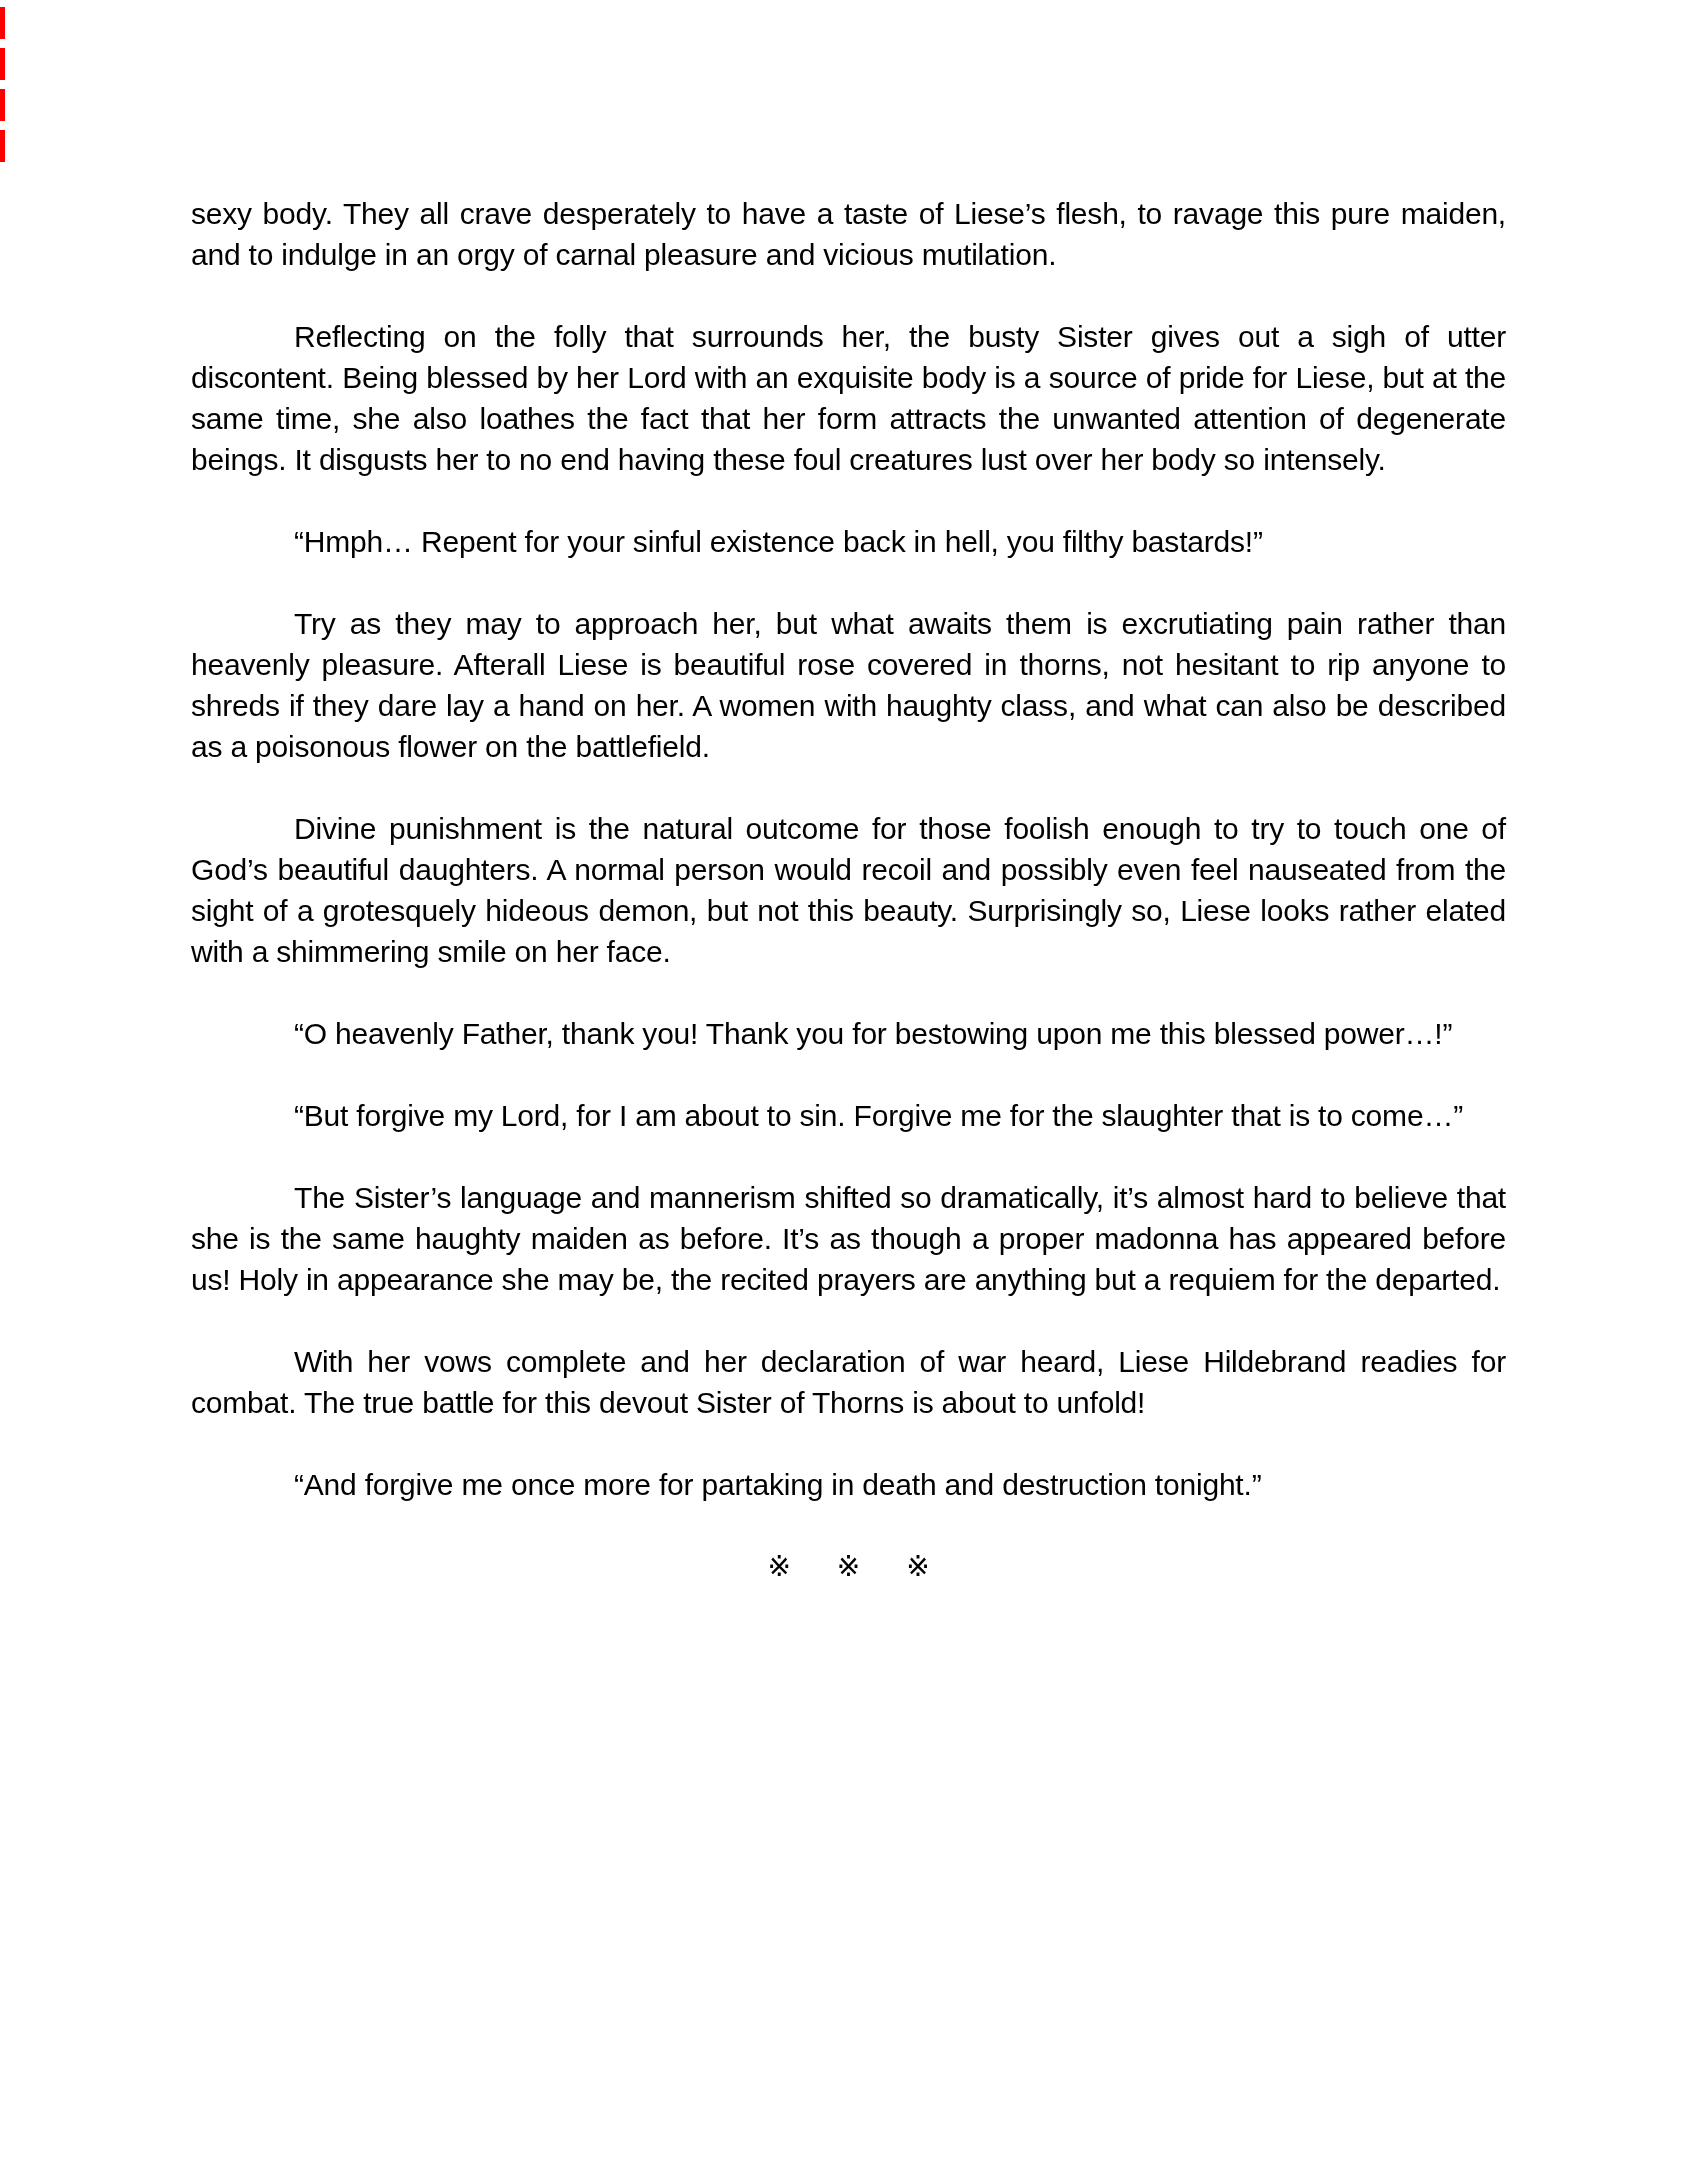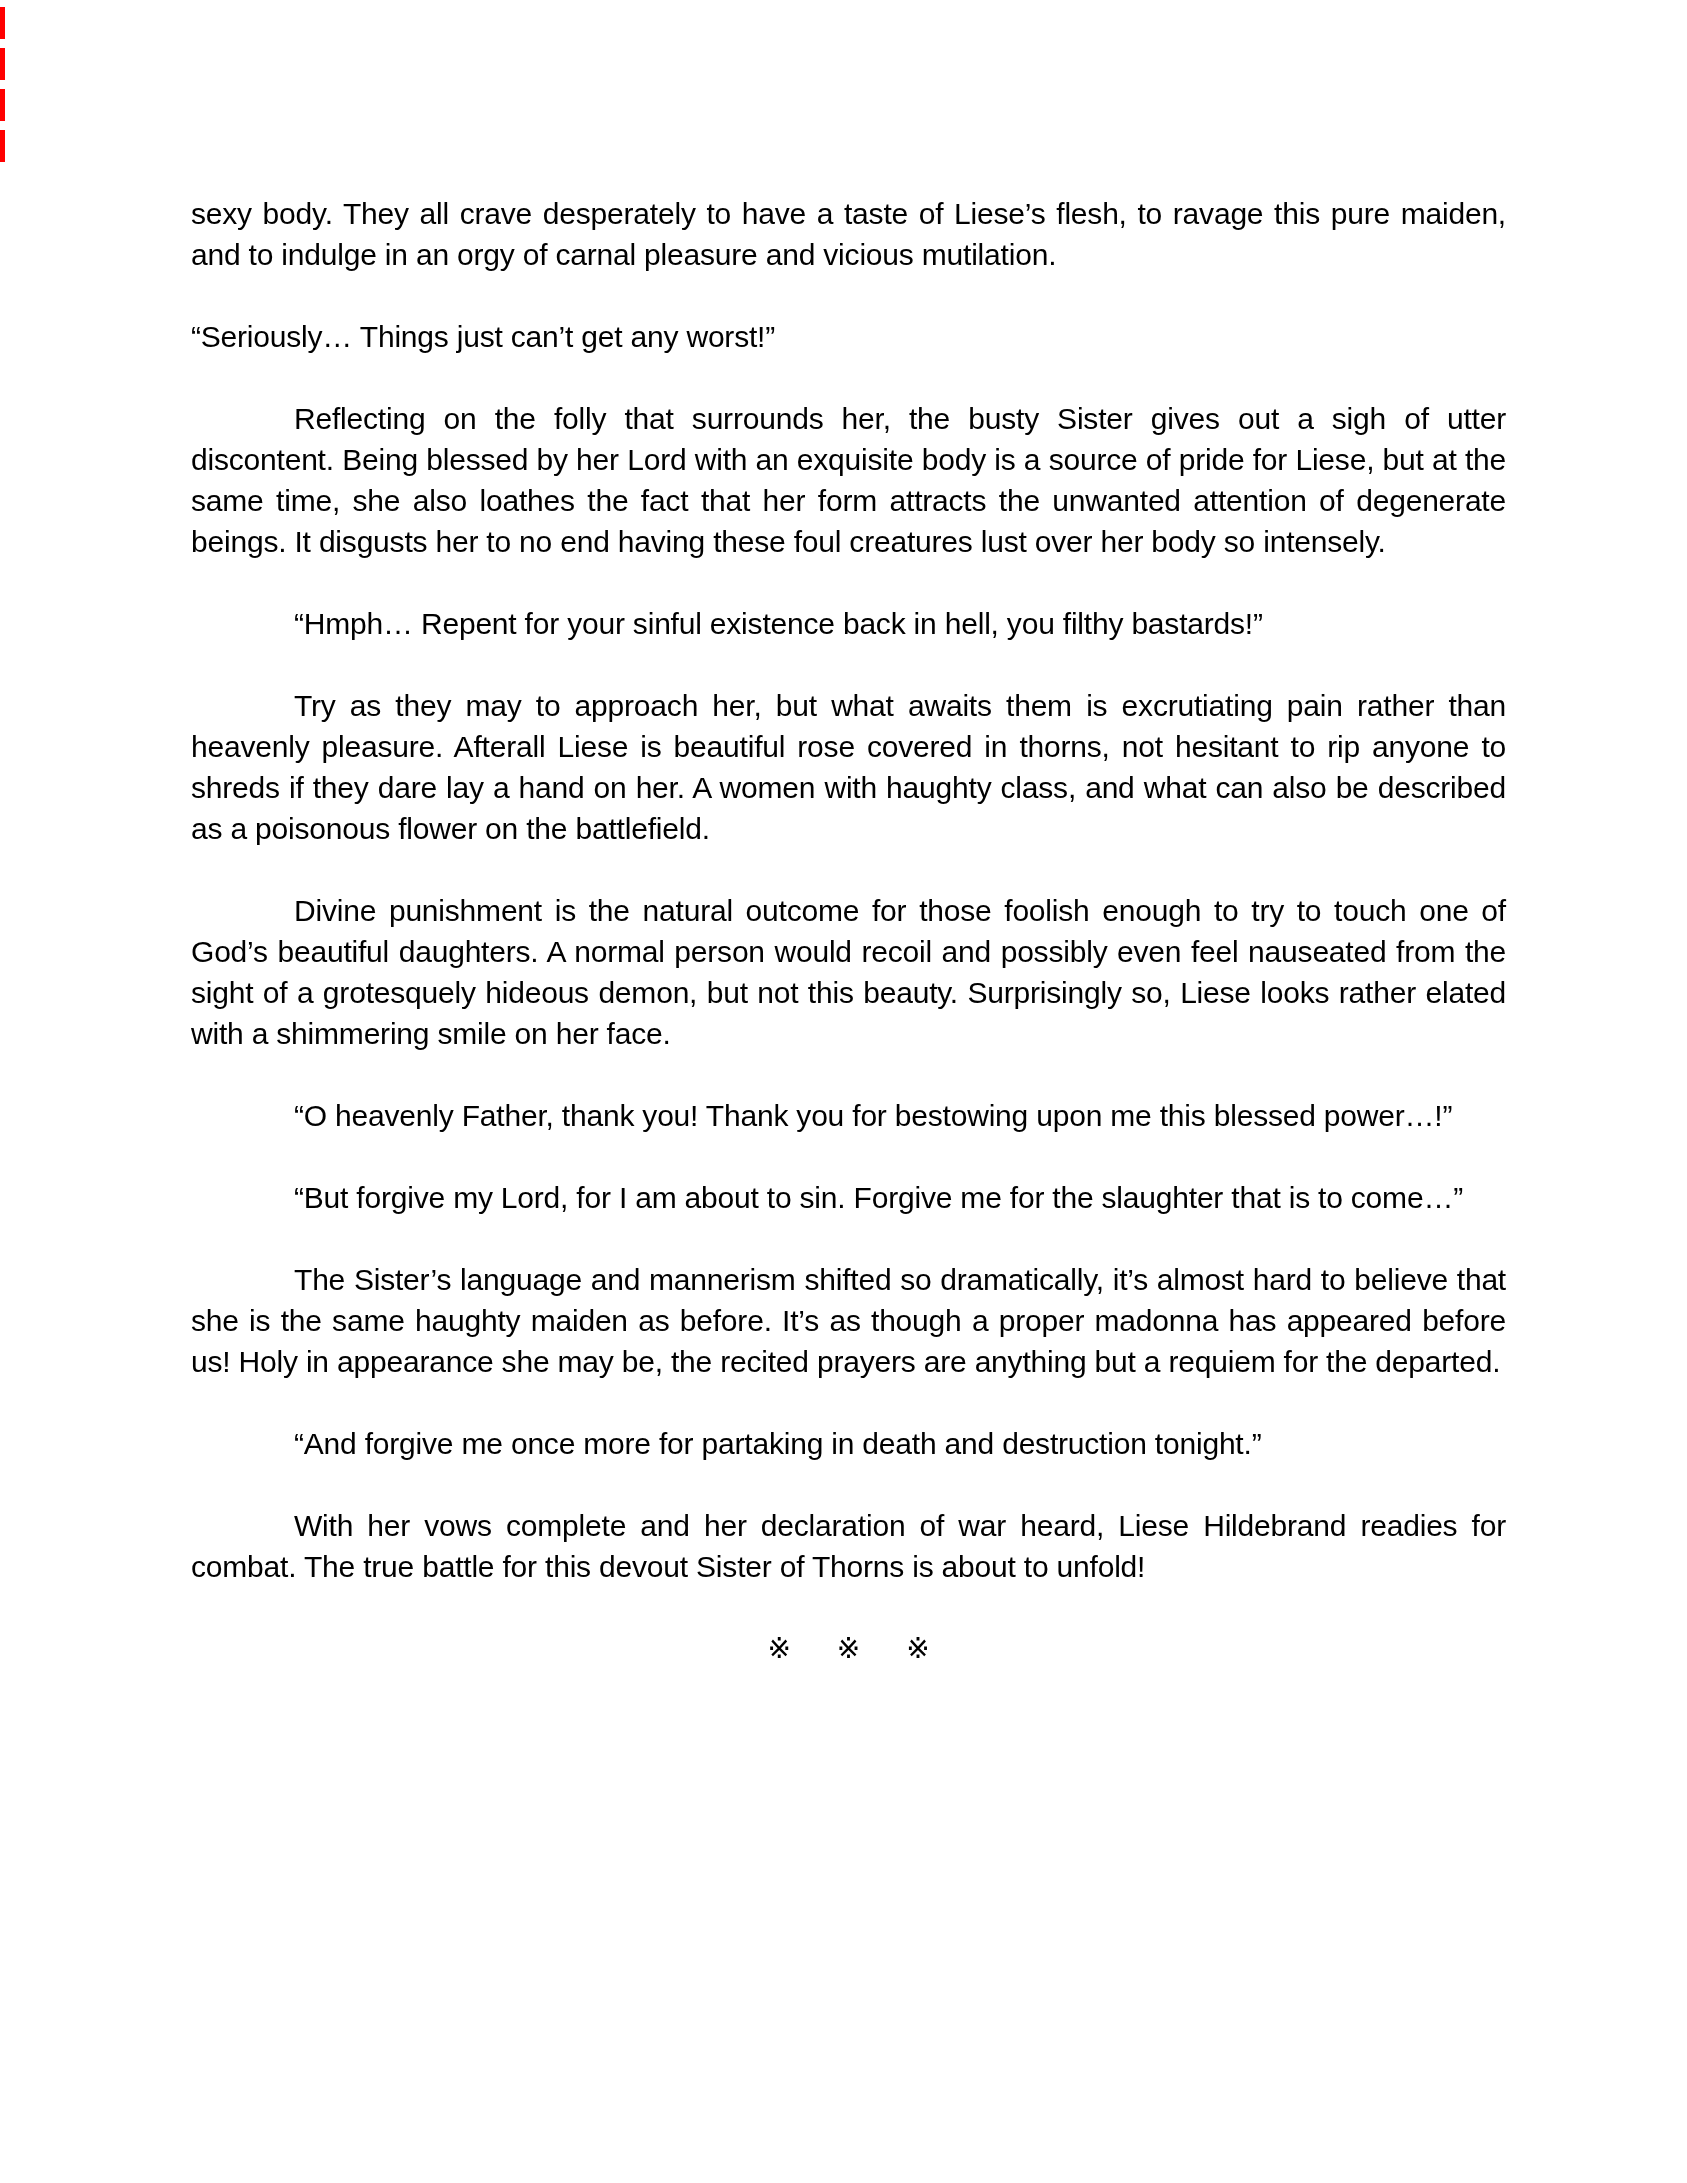--- a/index.html
+++ b/index.html
@@ -68,26 +68,25 @@
 
 <div class="page">
   <div class="edge-marks" id="edge-marks">
       <span class="dash" style="background: rgb(255, 0, 0);"></span>
       <span class="dash" style="background: rgb(255, 0, 0);"></span>
       <span class="dash" style="background: rgb(255, 0, 0);"></span>
       <span class="dash" style="background: rgb(255, 0, 0);"></span>
     </div>
   <main class="content">
     <p class="para">sexy body. They all crave desperately to have a taste of Liese’s flesh, to ravage this pure maiden, and to indulge in an orgy of carnal pleasure and vicious mutilation.</p>
-    <p class="para">“Seriously… Things just can’t get any worst!”</p>
     <p class="para indent">Reflecting on the folly that surrounds her, the busty Sister gives out a sigh of utter discontent. Being blessed by her Lord with an exquisite body is a source of pride for Liese, but at the same time, she also loathes the fact that her form attracts the unwanted attention of degenerate beings. It disgusts her to no end having these foul creatures lust over her body so intensely.</p>
     <p class="para indent">“Hmph… Repent for your sinful existence back in hell, you filthy bastards!”</p>
     <p class="para indent">Try as they may to approach her, but what awaits them is excrutiating pain rather than heavenly pleasure. Afterall Liese is beautiful rose covered in thorns, not hesitant to rip anyone to shreds if they dare lay a hand on her. A women with haughty class, and what can also be described as a poisonous flower on the battlefield.</p>
     <p class="para indent">Divine punishment is the natural outcome for those foolish enough to try to touch one of God’s beautiful daughters. A normal person would recoil and possibly even feel nauseated from the sight of a grotesquely hideous demon, but not this beauty. Surprisingly so, Liese looks rather elated with a shimmering smile on her face.</p>
     <p class="para indent">“O heavenly Father, thank you! Thank you for bestowing upon me this blessed power…!”</p>
     <p class="para indent">“But forgive my Lord, for I am about to sin. Forgive me for the slaughter that is to come…”</p>
     <p class="para indent">The Sister’s language and mannerism shifted so dramatically, it’s almost hard to believe that she is the same haughty maiden as before. It’s as though a proper madonna has appeared before us! Holy in appearance she may be, the recited prayers are anything but a requiem for the departed.</p>
+    <p class="para indent">With her vows complete and her declaration of war heard, Liese Hildebrand readies for combat. The true battle for this devout Sister of Thorns is about to unfold!</p>
     <p class="para indent">“And forgive me once more for partaking in death and destruction tonight.”</p>
-    <p class="para indent">With her vows complete and her declaration of war heard, Liese Hildebrand readies for combat. The true battle for this devout Sister of Thorns is about to unfold!</p>
     <p class="separator">※ ※ ※</p>
   </main>
 </div>
 
 
 </body></html>

